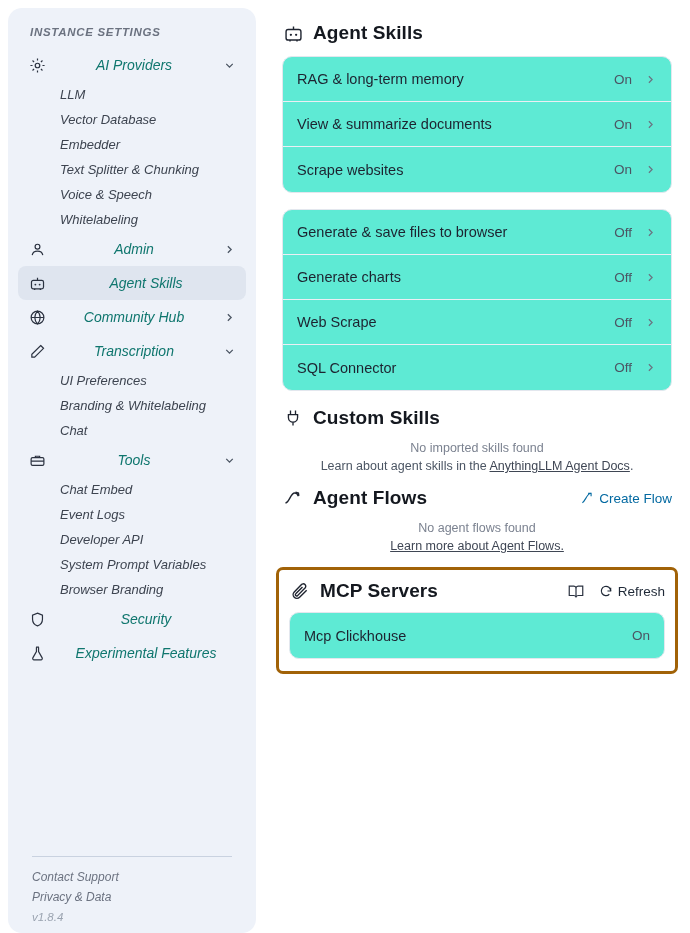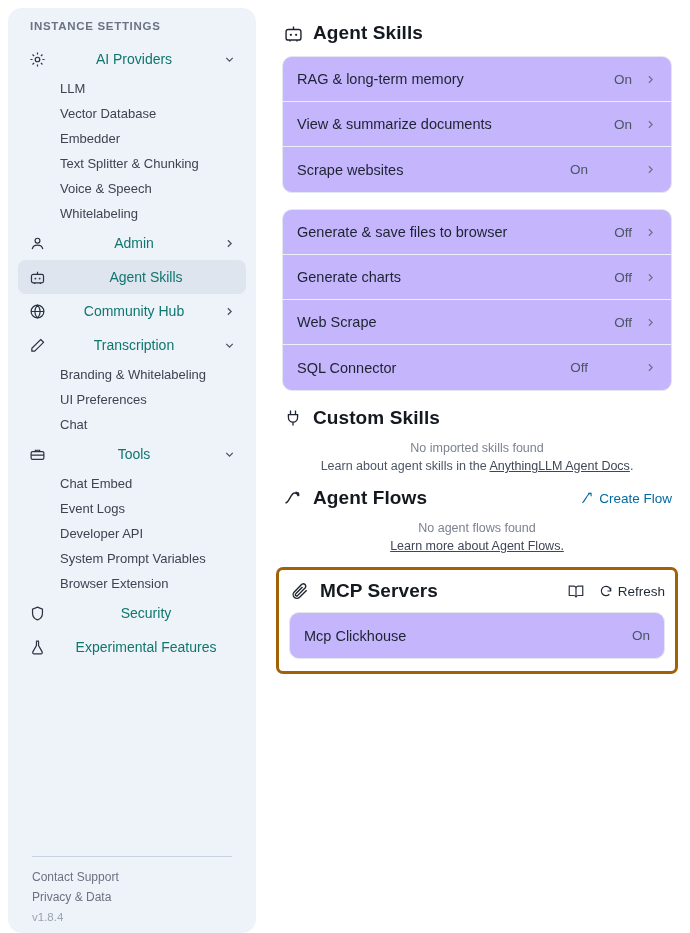--- a/index.html
+++ b/index.html
@@ -23,23 +23,24 @@
     height: 933px;
     padding: 8px 8px 0 8px;
     background: #ffffff;
     flex: 0 0 264px;
   }
   .sidebar-inner {
     background: #eef2f9;
     border-radius: 14px;
     width: 100%;
     height: 925px;
-    padding: 8px 10px 10px 10px;
+    padding: 14px 10px 10px 10px;
     position: relative;
     overflow: hidden;
+    font-style: italic;
   }
   .instance-title {
     font-size: 11.5px;
     letter-spacing: 0.7px;
     color: #6b7280;
     font-weight: 600;
     padding: 4px 12px 10px 12px;
   }
   .nav-group { margin-bottom: 0px; }
   .nav-row {
@@ -142,33 +143,33 @@
     color: #1f2937;
     display: flex;
     align-items: flex-start;
     gap: 5px;
     cursor: pointer;
   }
 
   .card {
     border: 1px solid #e3e7ee;
     border-radius: 10px;
-    background: #c4b5fd;
+    background: #5eead4;
     overflow: hidden;
     margin-bottom: 16px;
   }
   .row {
     display: flex;
     align-items: center;
     padding: 0 14px;
     height: 45px;
     border-bottom: 1px solid #eceff4;
     cursor: pointer;
   }
-  .row:last-child { border-bottom: none; gap: 44px; }
+  .row:last-child { border-bottom: none; }
   .row .name {
     font-size: 14.5px;
     color: #1d2330;
     flex: 1 1 auto;
   }
   .row .state {
     font-size: 13.5px;
     color: #4b5563;
     margin-right: 12px;
   }
@@ -288,22 +289,22 @@
               <path d="M16.5 3.5l4 4L8 20H4v-4z"></path>
             </svg>
           </span>
           <span class="label">Transcription</span>
           <span class="chev">
             <svg width="13" height="13" viewBox="0 0 24 24" fill="none" stroke="currentColor" stroke-width="2.4">
                 <path d="M6 9l6 6 6-6"></path>
               </svg>
           </span>
         </div>
+        <div class="sub-item">UI Preferences</div>
         <div class="sub-item">Branding &amp; Whitelabeling</div>
-        <div class="sub-item">UI Preferences</div>
         <div class="sub-item">Chat</div>
       </div>
 
       <div class="nav-group">
         <div class="nav-row">
           <span class="ico">
             <svg width="17" height="17" viewBox="0 0 24 24" fill="none" stroke="currentColor" stroke-width="1.7">
               <rect x="3" y="8" width="18" height="11" rx="2"></rect>
                 <path d="M9 8V6h6v2M3 13h18"></path>
             </svg>
@@ -312,21 +313,21 @@
           <span class="chev">
             <svg width="13" height="13" viewBox="0 0 24 24" fill="none" stroke="currentColor" stroke-width="2.4">
                 <path d="M6 9l6 6 6-6"></path>
               </svg>
           </span>
         </div>
         <div class="sub-item">Chat Embed</div>
         <div class="sub-item">Event Logs</div>
         <div class="sub-item">Developer API</div>
         <div class="sub-item">System Prompt Variables</div>
-        <div class="sub-item">Browser Extension</div>
+        <div class="sub-item">Browser Branding</div>
       </div>
 
       <div class="nav-row">
         <span class="ico">
           <svg width="17" height="17" viewBox="0 0 24 24" fill="none" stroke="currentColor" stroke-width="1.7">
             <path d="M12 3l7 3v5.5c0 4.3-3 8-7 9.5-4-1.5-7-5.2-7-9.5V6z"></path>
           </svg>
         </span>
         <span class="label">Security</span>
       </div>

